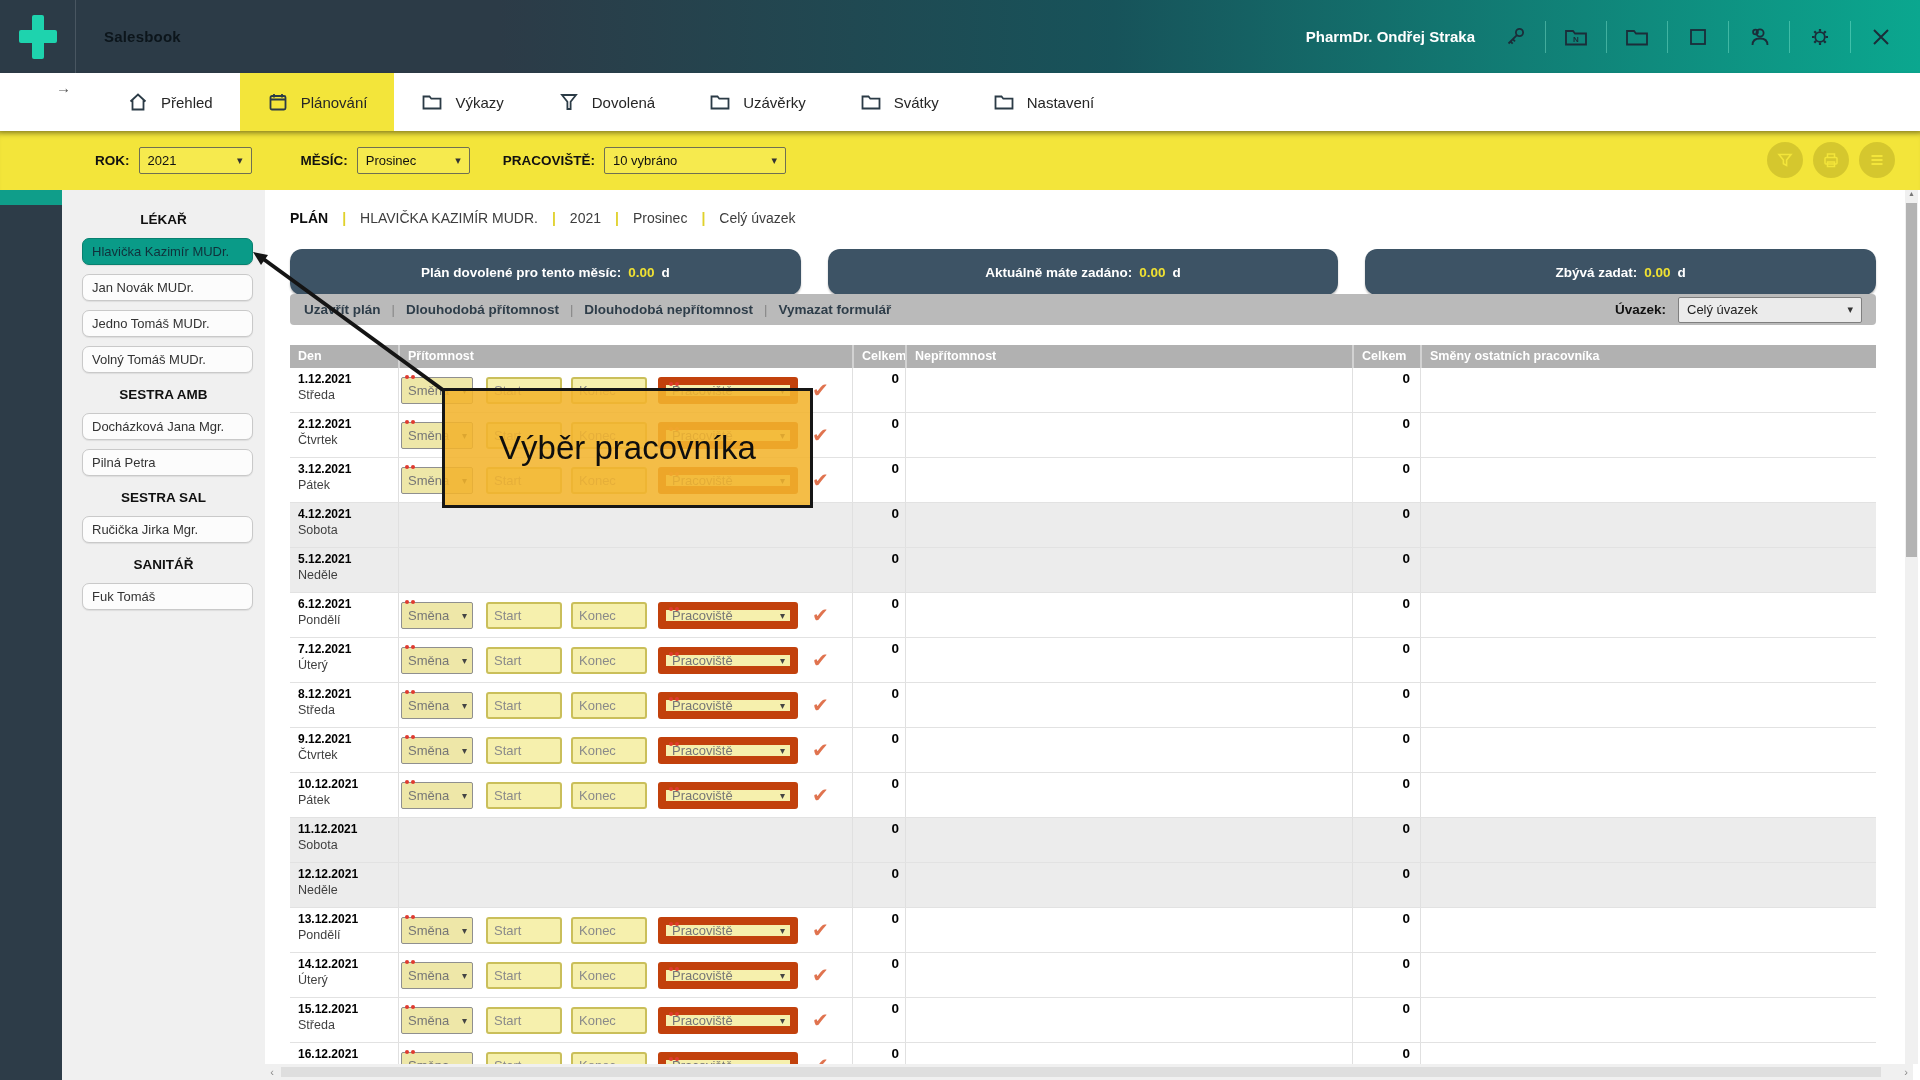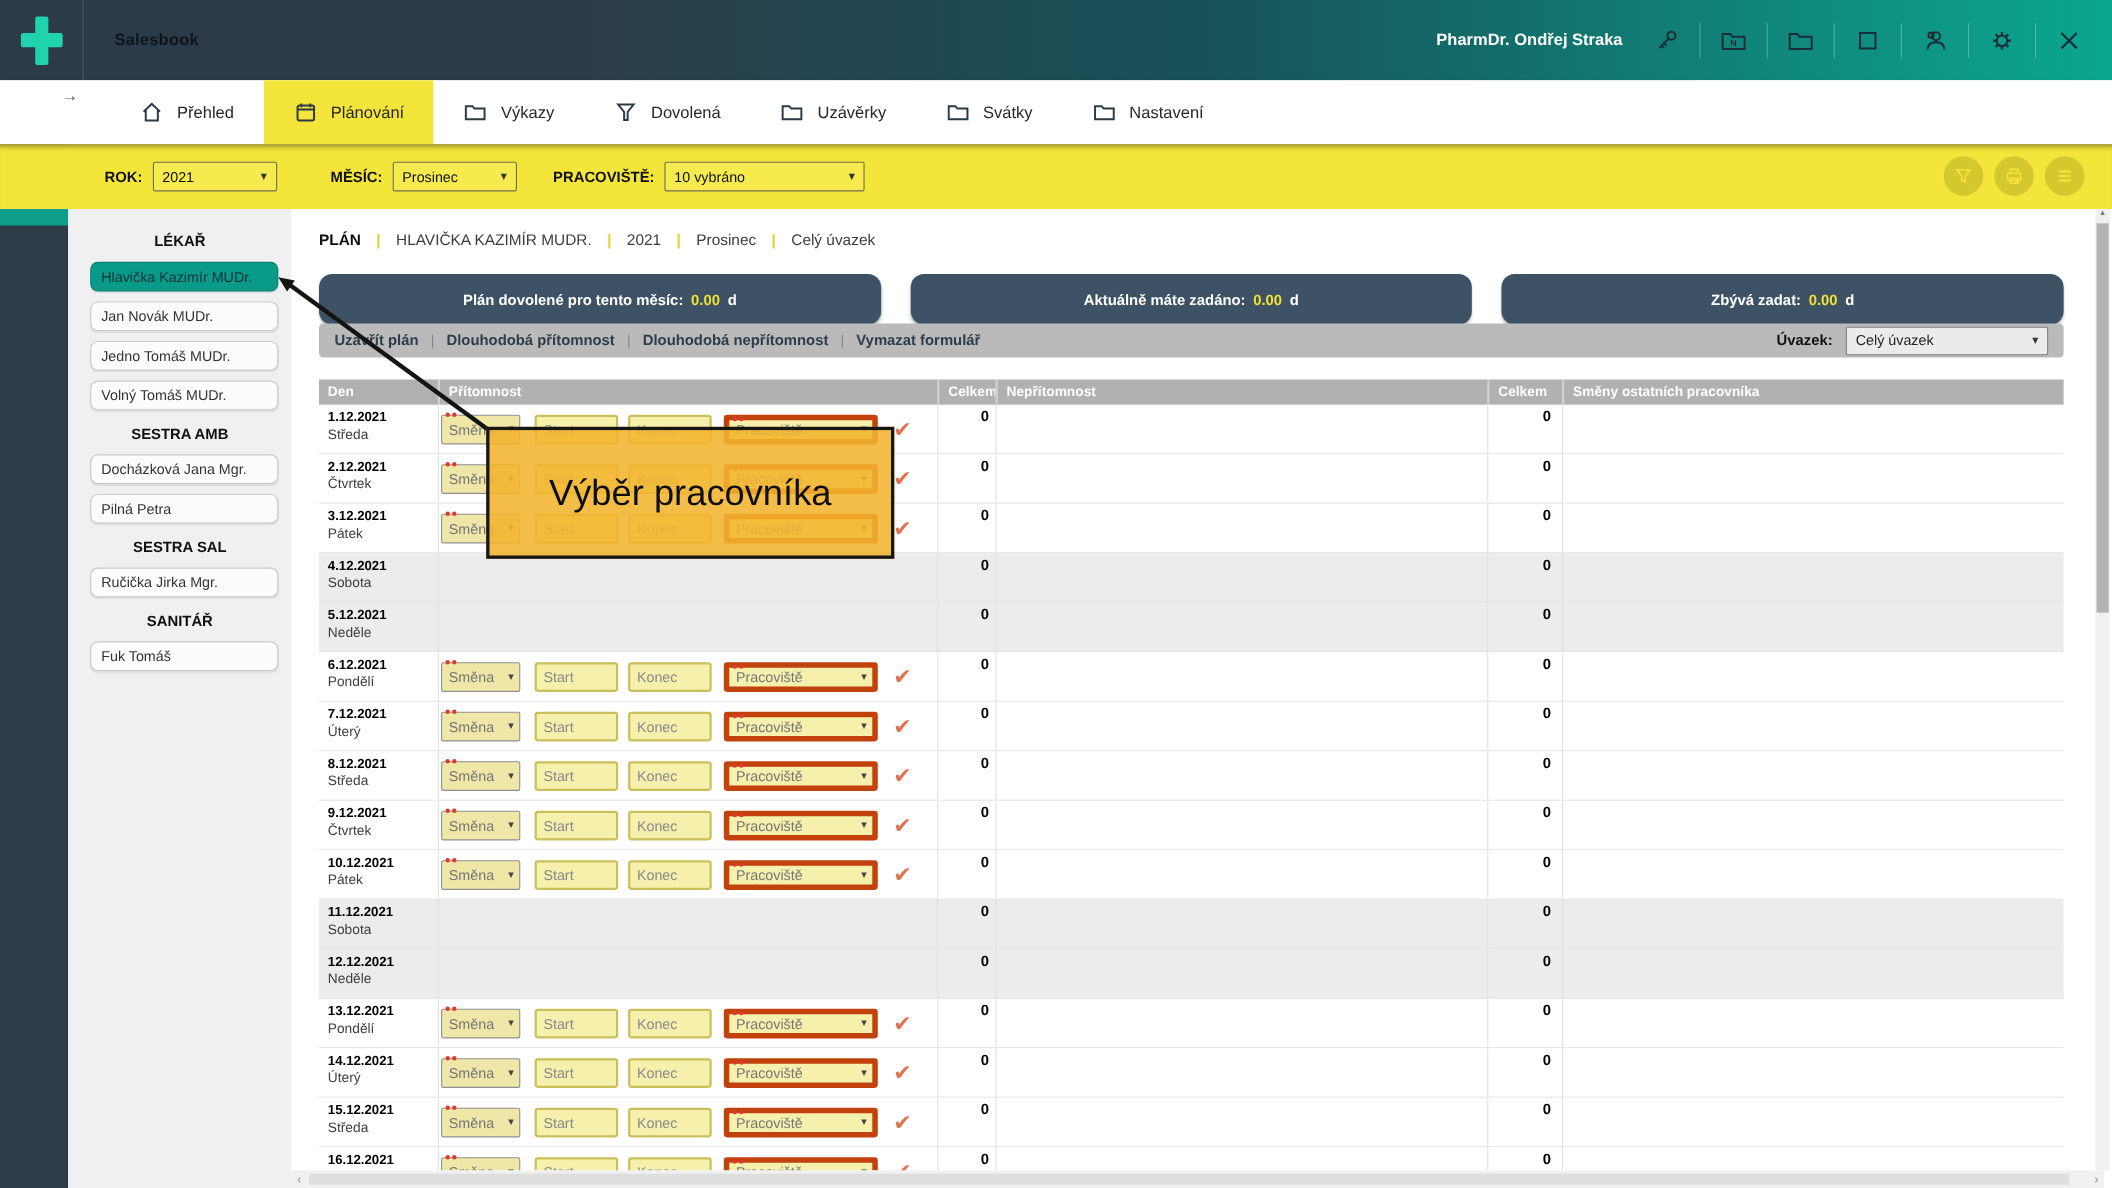--- a/index.html
+++ b/index.html
@@ -86,21 +86,21 @@
   .td:first-child { border-left:none; }
   .c-den { padding:4px 0 0 8px; }
   .c-den .date { font-size:12px; font-weight:bold; color:#000; }
   .c-den .day { font-size:12.5px; color:#3f3f3f; margin-top:2px; }
   .c-pres { display:flex; align-items:center; }
   .ctl { position:relative; height:27px; display:flex; align-items:center; font-size:13px; color:#767676; }
   .sel-smena { width:72px; margin-left:2px; background:#eee7a8; border:1px solid #8f8f8f; border-radius:2px; padding:0 16px 0 6px; }
   .inp-box { background:#f6f0ad; border:2px solid #cabf5a; border-radius:3px; }
   .inp-start { width:76px; margin-left:13px; }
   .inp-konec { width:76px; margin-left:9px; }
-  .sel-prac { width:140px; margin-left:11px; background:#f6f0ad; border:5px solid #c2410c; border-radius:3px; padding:0 18px 0 6px; }
+  .sel-prac { width:140px; margin-left:11px; background:#f6f0ad; border:8px solid #c2410c; border-radius:3px; padding:0 18px 0 6px; }
   .ctl input { width:100%; height:100%; border:none; background:transparent; font-family:"Liberation Sans",sans-serif;
     font-size:13px; color:#666; outline:none; padding-left:6px; }
   .ctl input::placeholder { color:#8a8a8a; opacity:1; }
   .sel-arr { position:absolute; right:5px; top:50%; transform:translateY(-50%); font-size:10px; color:#444; }
   .req { position:absolute; left:3px; top:-3px; width:12px; height:5px; }
   .req::before,.req::after { content:""; position:absolute; top:0; width:4px; height:4px; border-radius:50%; background:#e03a2f; }
   .req::before { left:0; } .req::after { left:6px; }
   .check { margin-left:14px; color:#e0734f; font-size:20px; font-weight:bold; font-family:"DejaVu Sans",sans-serif; cursor:pointer; }
   .c-tot { text-align:right; padding:3px 6px 0 0; font-size:13.5px; font-weight:bold; color:#000; }
   .c-tot.t2 { padding-right:10px; }

